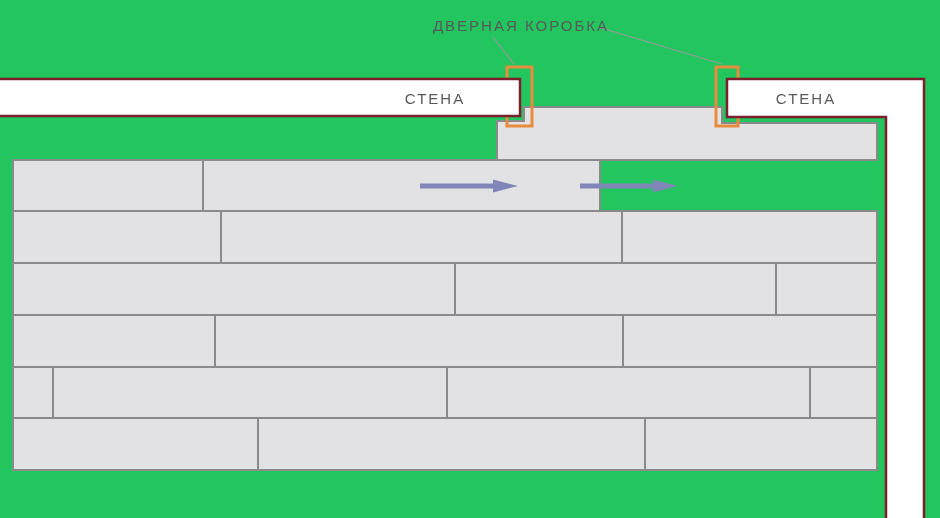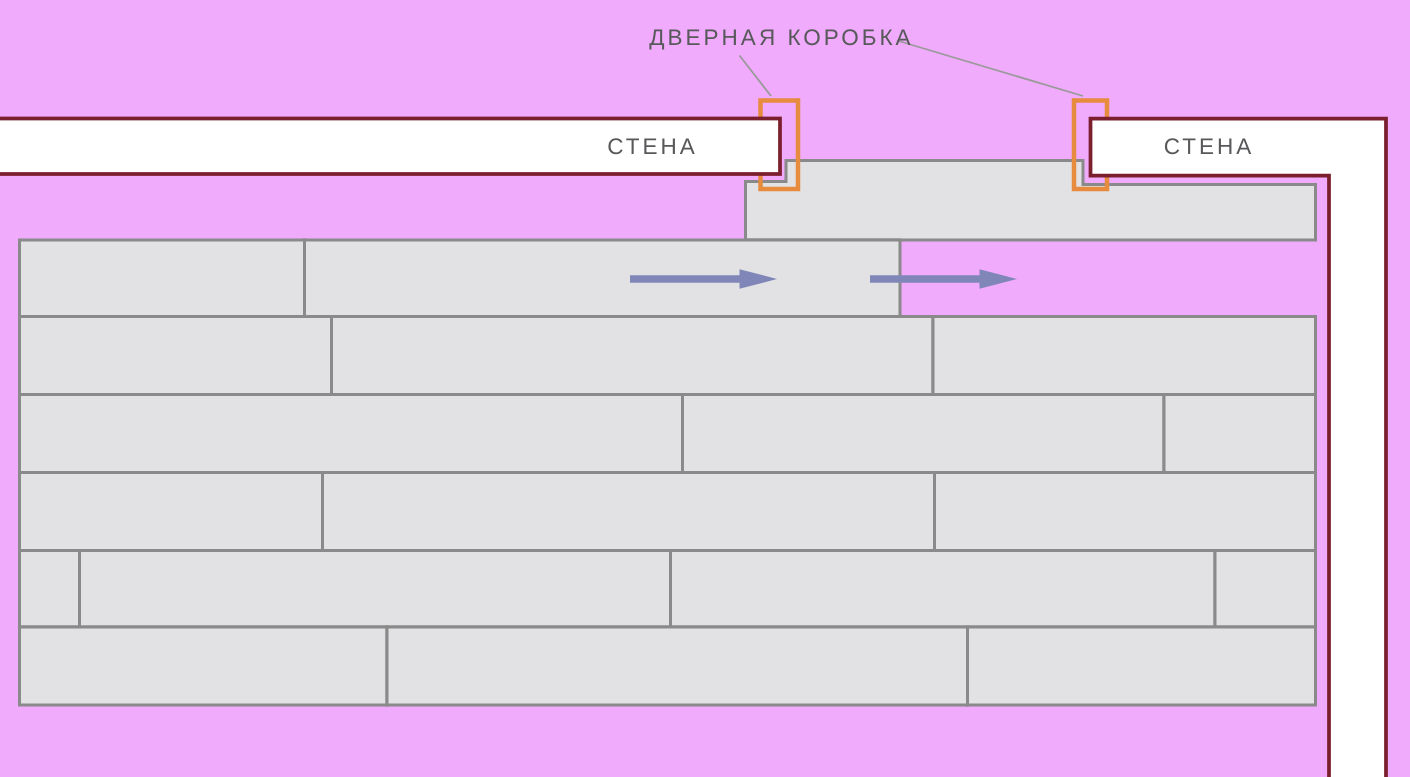--- a/index.html
+++ b/index.html
@@ -1,20 +1,20 @@
 <!DOCTYPE html>
 <html><head>
 <meta charset="utf-8">
 <style>
   html,body{margin:0;padding:0;background:#fff;}
   .canvas{
     position:relative;
     width:940px;height:518px;
     overflow:hidden;
-    background:#f0abfc;
+    background:#22c55e;
     font-family:"Liberation Sans", sans-serif;
   }
   .canvas svg{position:absolute;left:0;top:0;width:940px;height:518px;display:block;}
   .lbl{
     position:absolute;
     color:#58595b;
     font-size:15px;
     letter-spacing:2px;
     white-space:nowrap;
     user-select:none;

